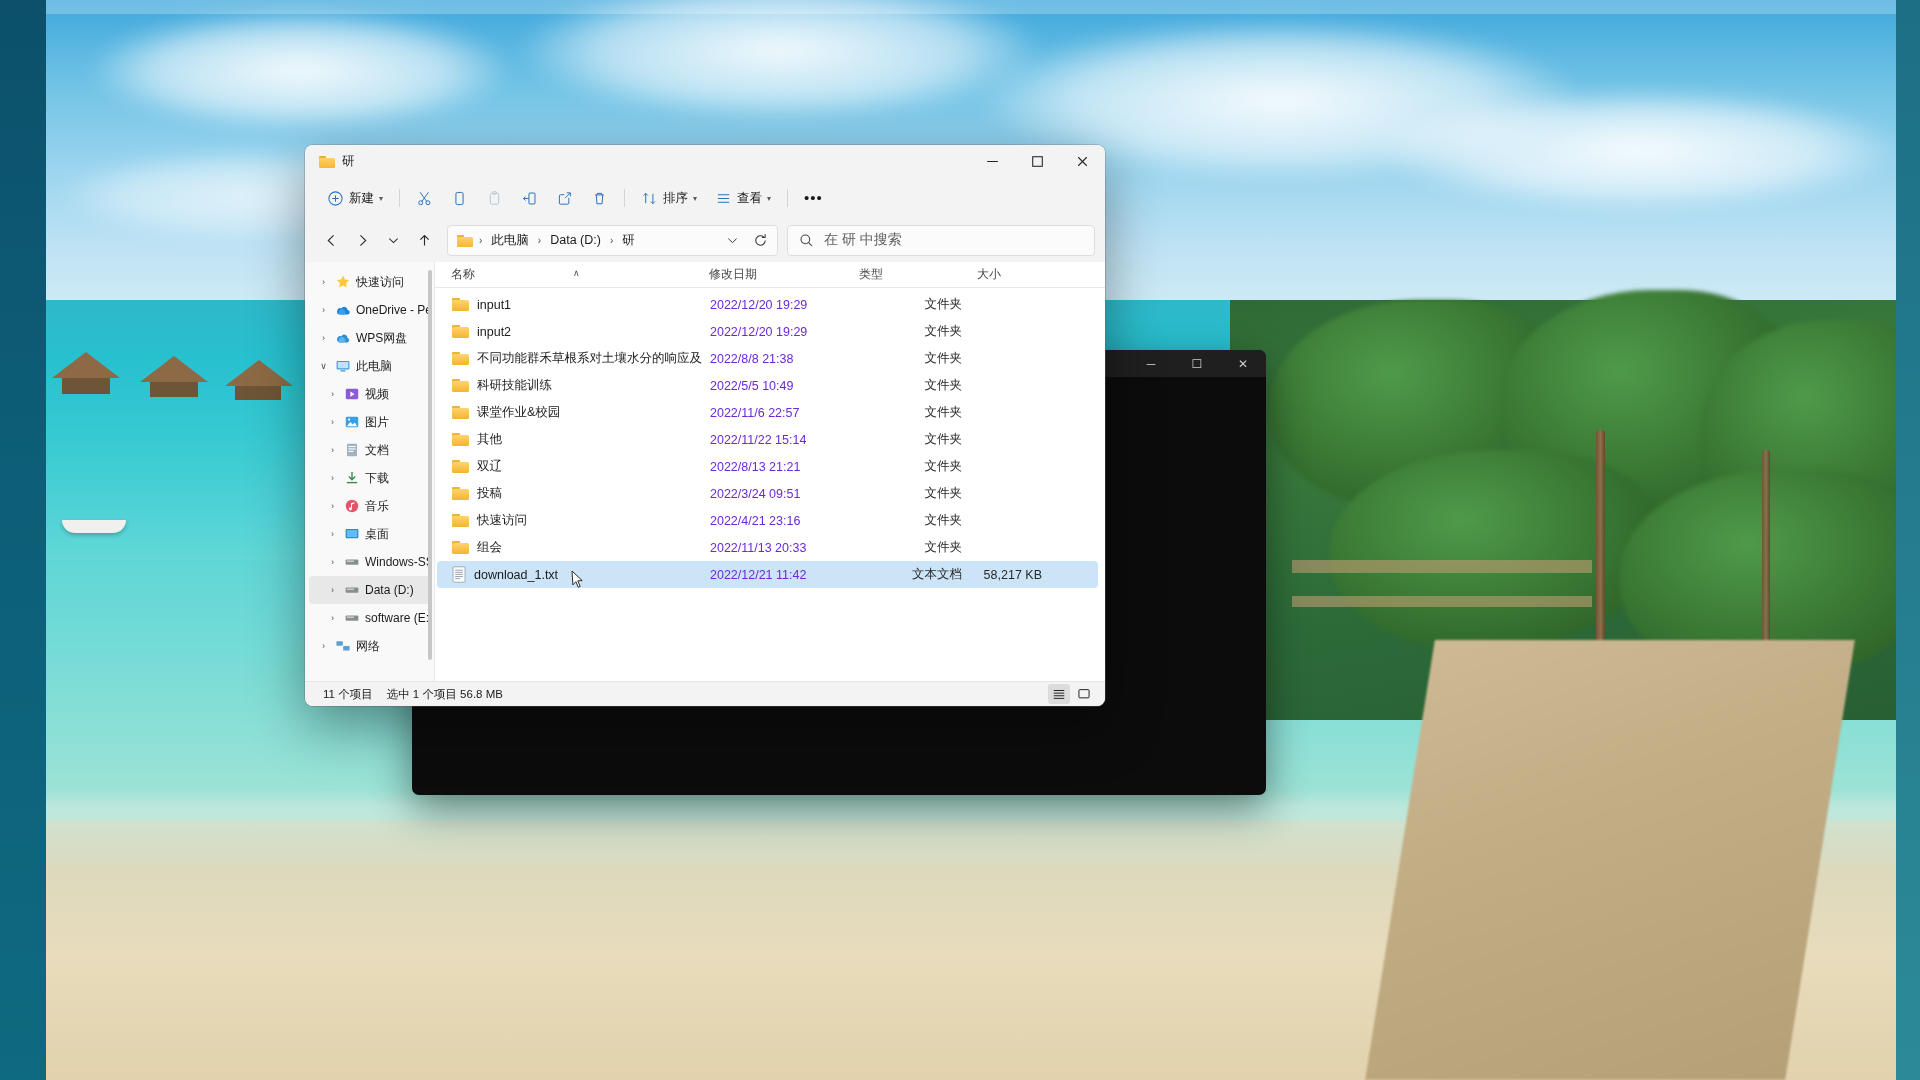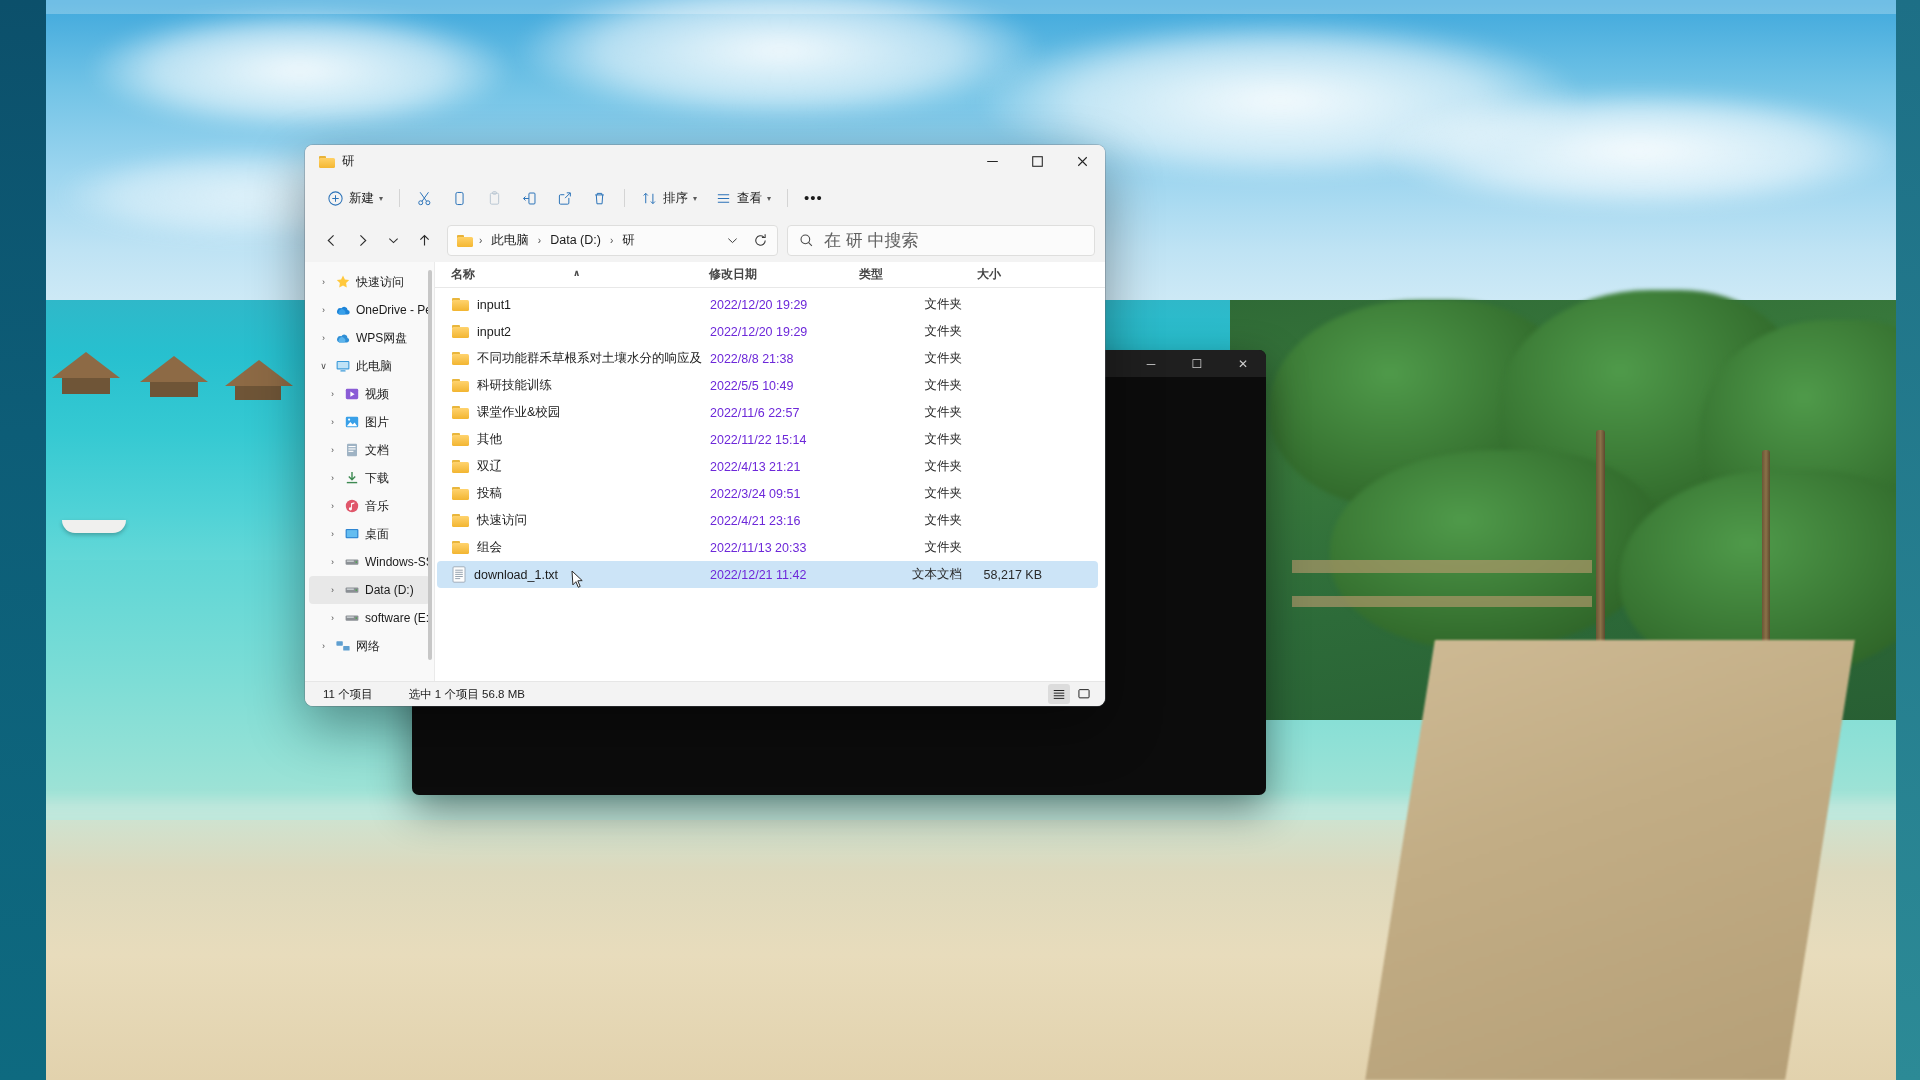--- a/index.html
+++ b/index.html
@@ -154,21 +154,21 @@
     display:flex; align-items:center; padding:0 4px 0 9px; gap:3px;
   }
   .crumb { font-size:12.5px; color:#1b1b1b; padding:3px 5px; border-radius:3px; }
   .crumb-sep { font-size:10px; color:#4a4a4a; padding:0 1px; }
   .addr-right { margin-left:auto; display:flex; align-items:center; gap:2px; }
   .searchbar {
     width:308px; height:31px; margin-left:7px; background:#fbfbfb;
     border:1px solid #dededd; border-radius:4px;
     display:flex; align-items:center; padding:0 10px; gap:9px;
   }
-  .search-ph { font-size:17px; color:#616161; }
+  .search-ph { font-size:14px; color:#616161; }
 
   
   .body { flex:1; display:flex; background:#f9f9f9; min-height:0; }
 
   
   .sidebar {
     width:129px; background:#f9f9f9; padding-top:6px;
     position:relative; overflow:hidden; flex:none;
   }
   .nav-item {
@@ -186,21 +186,21 @@
   .sb-scroll {
     position:absolute; right:2px; top:8px; width:4px; height:390px;
     background:#c7c7c7; border-radius:3px;
   }
 
   
   .content { flex:1; display:flex; flex-direction:column; min-width:0; background:#ffffff;
              border-left:1px solid #eaeaea; }
   .colhdr {
     height:26px; display:flex; align-items:center; background:#ffffff;
-    border-bottom:1px solid #e8e8e8; position:relative; padding-left:8px;font-weight:bold;
+    border-bottom:1px solid #e8e8e8; position:relative; padding-left:8px;
   }
   .col { font-size:12px; color:#454545; padding:0 8px; position:relative; }
   .col.c-name { width:258px; }
   .col.c-date { width:150px; }
   .col.c-type { width:118px; }
   .col.c-size { width:80px; text-align:left; }
   .sortmark {
     position:absolute; left:130px; top:2px; font-size:9px; color:#4a4a4a;
   }
   .rows { flex:1; overflow:hidden; padding-top:3px; }
@@ -221,21 +221,21 @@
   }
   .row-folder:after{
     content:""; position:absolute; left:0; top:2.5px; width:17px; height:11px;
     background:linear-gradient(180deg,#ffd36e,#f2b531); border-radius:1.5px;
   }
   .row-txt { width:14px; height:17px; flex:none; }
 
   
   .statusbar {
     height:25px; background:#f3f3f3; border-top:1px solid #e6e6e6;
-    display:flex; align-items:center; padding:0 10px 0 18px; gap:36px;
+    display:flex; align-items:center; padding:0 10px 0 18px; gap:14px;
   }
   .status-text { font-size:11.5px; color:#1b1b1b; }
   .view-toggle { margin-left:auto; display:flex; gap:3px; }
   .vbtn { width:22px; height:20px; display:flex; align-items:center; justify-content:center; border-radius:3px; }
   .vbtn.active { background:#dcdcdc; }
 
   
   #cursor { position:absolute; left:571px; top:570px; width:13px; height:20px; pointer-events:none; }
 </style>
 </head>
@@ -650,21 +650,21 @@
           <div class="cell c-date">2022/11/22 15:14</div>
           <div class="cell c-type">文件夹</div>
           <div class="cell c-size"></div>
         </div>
 
         <div class="row">
           <div class="cell c-name">
             <span class="row-folder"></span>
             <span>双辽</span>
           </div>
-          <div class="cell c-date">2022/4/13 21:21</div>
+          <div class="cell c-date">2022/8/13 21:21</div>
           <div class="cell c-type">文件夹</div>
           <div class="cell c-size"></div>
         </div>
 
         <div class="row">
           <div class="cell c-name">
             <span class="row-folder"></span>
             <span>投稿</span>
           </div>
           <div class="cell c-date">2022/3/24 09:51</div>

